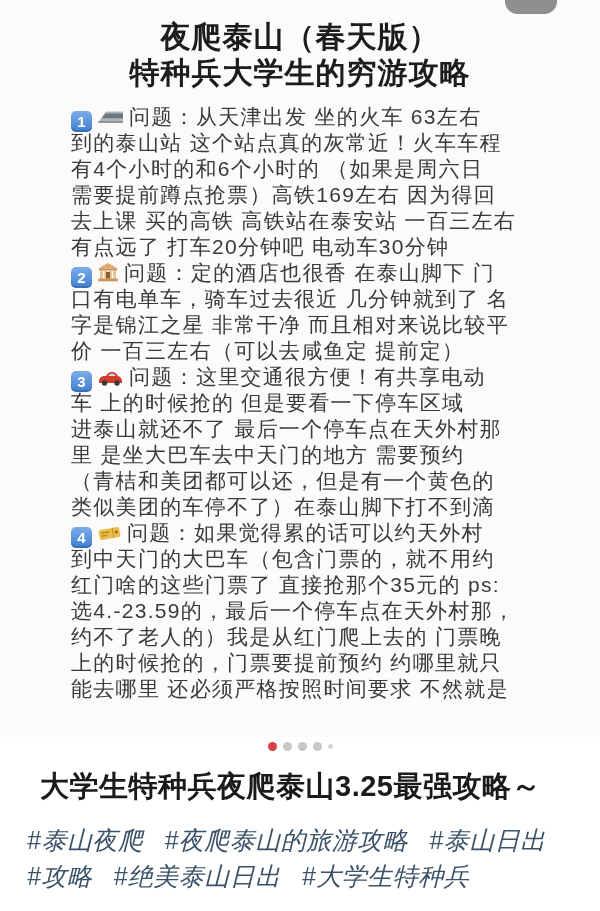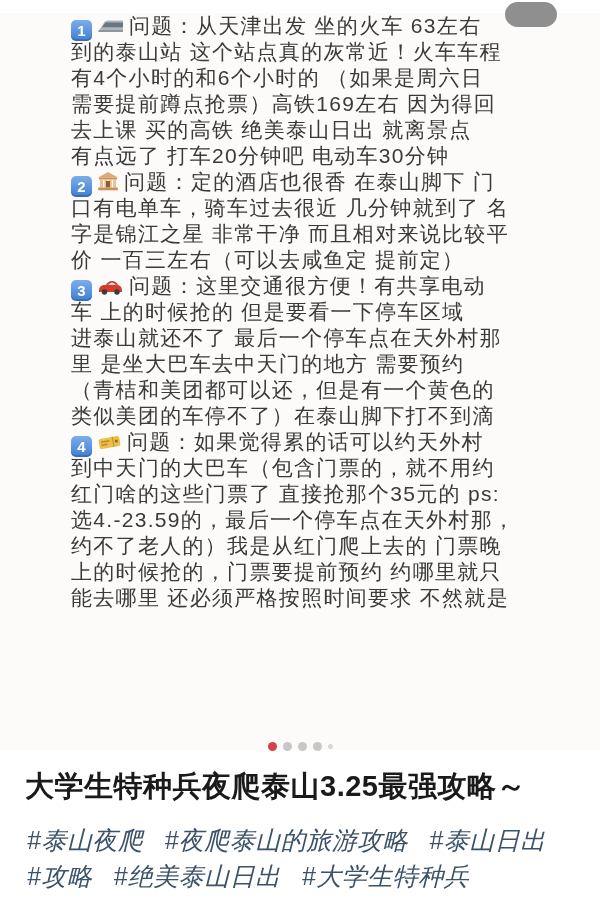--- a/index.html
+++ b/index.html
@@ -19,43 +19,47 @@
     background:linear-gradient(180deg,#7cadea 0%,#3f7fd2 100%);
     color:#fff;font-weight:700;font-size:15px;line-height:21px;text-align:center;
     vertical-align:-3px;margin-right:5px;letter-spacing:0;
     box-shadow:inset 0 -2px 0 rgba(0,0,0,.14);}
   .emoji-icon{display:inline-block;vertical-align:-3px;margin-right:5px;line-height:0;}
   .emoji-icon.trailing{margin-right:0;margin-left:2px;}
   .dots{position:absolute;top:742px;left:0;width:600px;display:flex;
     justify-content:center;align-items:center;gap:6px;}
   .dot{width:9px;height:9px;border-radius:50%;}
   .dot.small{width:5px;height:5px;}
-  .post-title{position:absolute;top:769px;left:25px;margin:0;font-size:29px;
+  .post-title{position:absolute;top:769px;left:40px;margin:0;font-size:29px;
     font-weight:700;color:#1a1a1a;letter-spacing:0.5px;line-height:34px;}
   .hashtags{position:absolute;top:822px;left:27px;width:558px;font-size:25px;
     line-height:36px;letter-spacing:0.5px;}
   .hashtag{display:inline-block;margin-right:21px;cursor:pointer;}
 </style>
 </head>
 <body>
 
 <div class="screen">
 
   <div class="image-slide">
     <div class="top-pill"></div>
+    <div class="img-title">
+      <div>夜爬泰山（春天版）</div>
+      <div>特种兵大学生的穷游攻略</div>
+    </div>
     <div class="body-text" id="body-sections">
         <div class="line"><span class="keycap">1</span><span class="emoji-icon"><svg width="27" height="18" viewBox="0 0 27 18">
               <path d="M1 14 L7.5 4 Q8.6 2.5 10.5 2.5 L26 2.5 L26 14 Z" fill="#aeb6bd"></path>
               <path d="M5 9.2 L8.6 4.6 L26 4.6 L26 9.2 Z" fill="#6b7780"></path>
               <rect x="1.5" y="12" width="24.5" height="2" fill="#8e979e"></rect>
             </svg></span>问题：从天津出发 坐的火车 63左右</div>
         <div class="line">到的泰山站 这个站点真的灰常近！火车车程</div>
         <div class="line">有4个小时的和6个小时的 （如果是周六日</div>
         <div class="line">需要提前蹲点抢票）高铁169左右 因为得回</div>
-        <div class="line">去上课 买的高铁 绝美泰山日出 就离景点</div>
+        <div class="line">去上课 买的高铁 高铁站在泰安站 一百三左右</div>
         <div class="line">有点远了 打车20分钟吧 电动车30分钟</div>
         <div class="line"><span class="keycap">2</span><span class="emoji-icon"><svg width="22" height="21" viewBox="0 0 22 21">
               <polygon points="11,1 21,6.5 1,6.5" fill="#dcab74"></polygon>
               <rect x="2" y="6.5" width="18" height="2" fill="#c89257"></rect>
               <rect x="3" y="8.5" width="3" height="8" fill="#e8bf8e"></rect>
               <rect x="7.4" y="8.5" width="3" height="8" fill="#e8bf8e"></rect>
               <rect x="11.8" y="8.5" width="3" height="8" fill="#e8bf8e"></rect>
               <rect x="16.2" y="8.5" width="2.8" height="8" fill="#e8bf8e"></rect>
               <rect x="9" y="10" width="4" height="6.5" fill="#8a5f35"></rect>
               <rect x="1.2" y="16.5" width="19.6" height="2.8" fill="#c89257"></rect>

